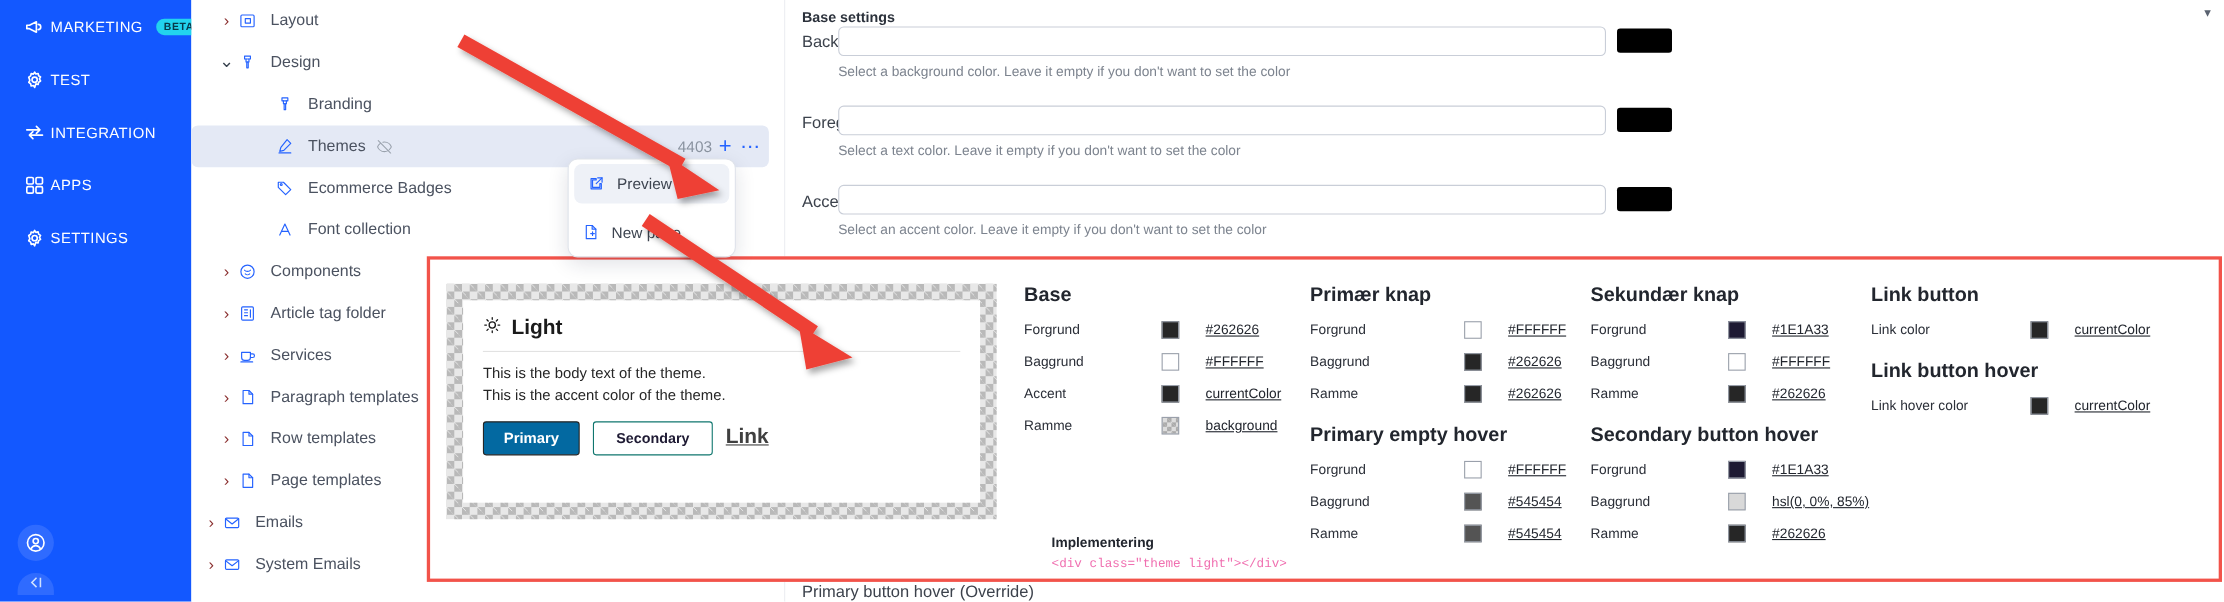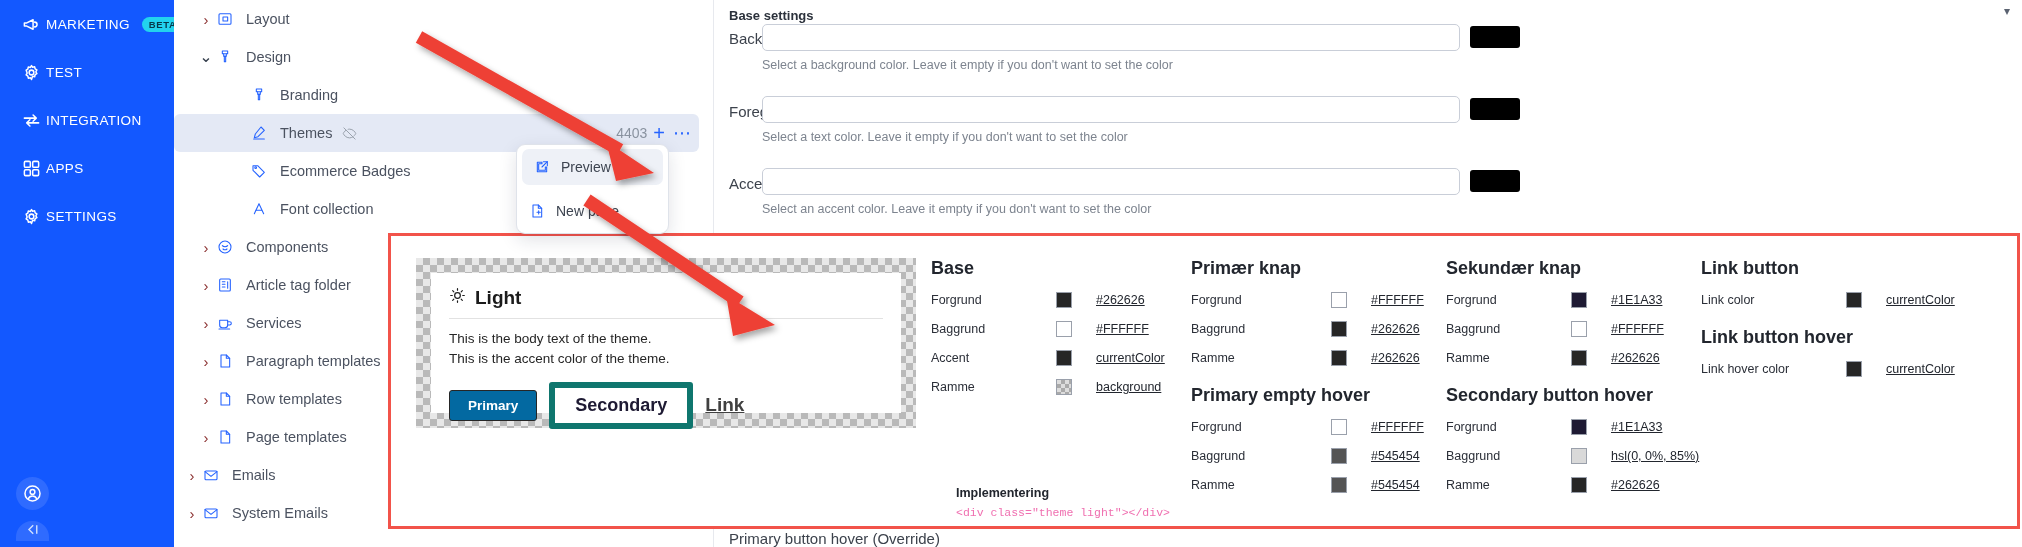--- a/index.html
+++ b/index.html
@@ -142,22 +142,22 @@
   .redbox {
     position: absolute; left: 388px; top: 233px;
     width: 1632px; height: 296px;
     border: 3px solid #f2534a;
     background: #ffffff;
     z-index: 25;
     overflow: hidden;
   }
 
   .preview-wrap {
-    position: absolute; left: 25px; top: 22px;
-    width: 500px; height: 170px;
+    position: absolute; left: 15px; top: 22px;
+    width: 500px; height: 214px;
     padding: 15px;
     background-color: #e8e8e8;
     background-image:
       linear-gradient(45deg, #b9b9b9 25%, transparent 25%, transparent 75%, #b9b9b9 75%),
       linear-gradient(45deg, #b9b9b9 25%, transparent 25%, transparent 75%, #b9b9b9 75%);
     background-size: 14px 14px;
     background-position: 0 0, 7px 7px;
   }
   .preview-card {
     width: 100%; height: 100%;
@@ -174,22 +174,22 @@
   .pv-buttons { display: flex; align-items: center; gap: 12px; margin-top: 12px; }
   .btn-primary {
     background: #0369a1; color: #ffffff;
     border: 1px solid #262626; border-radius: 3px;
     font-size: 13.5px; font-weight: bold;
     padding: 7px 18px;
     cursor: pointer;
   }
   .btn-secondary {
     background: #ffffff; color: #1e1a33;
-    border: 6px solid #0f766e; border-radius: 3px;
-    font-size: 18px; font-weight: bold;
+    border: 1px solid #0f766e; border-radius: 3px;
+    font-size: 13px; font-weight: bold;
     padding: 7px 20px;
     cursor: pointer;
   }
   .btn-link {
     color: #404040; font-size: 19px; font-weight: bold;
     text-decoration: underline; cursor: pointer;
   }
 
   
   .col-group { position: absolute; top: 22px; }

